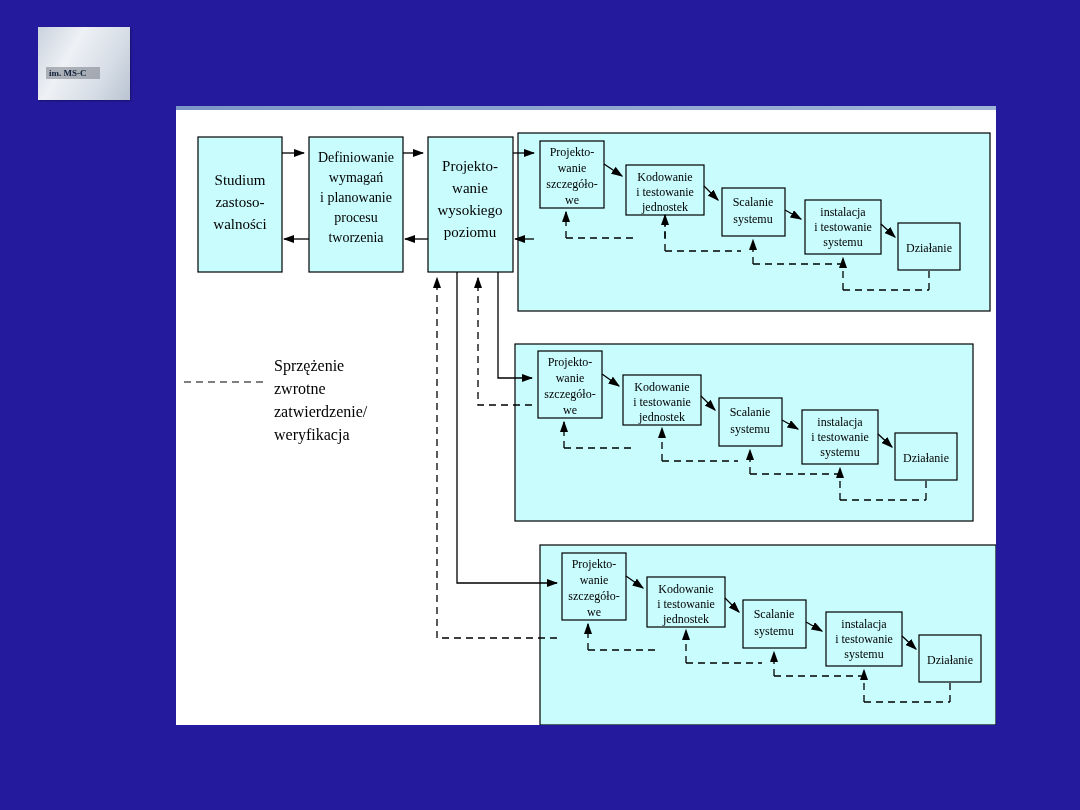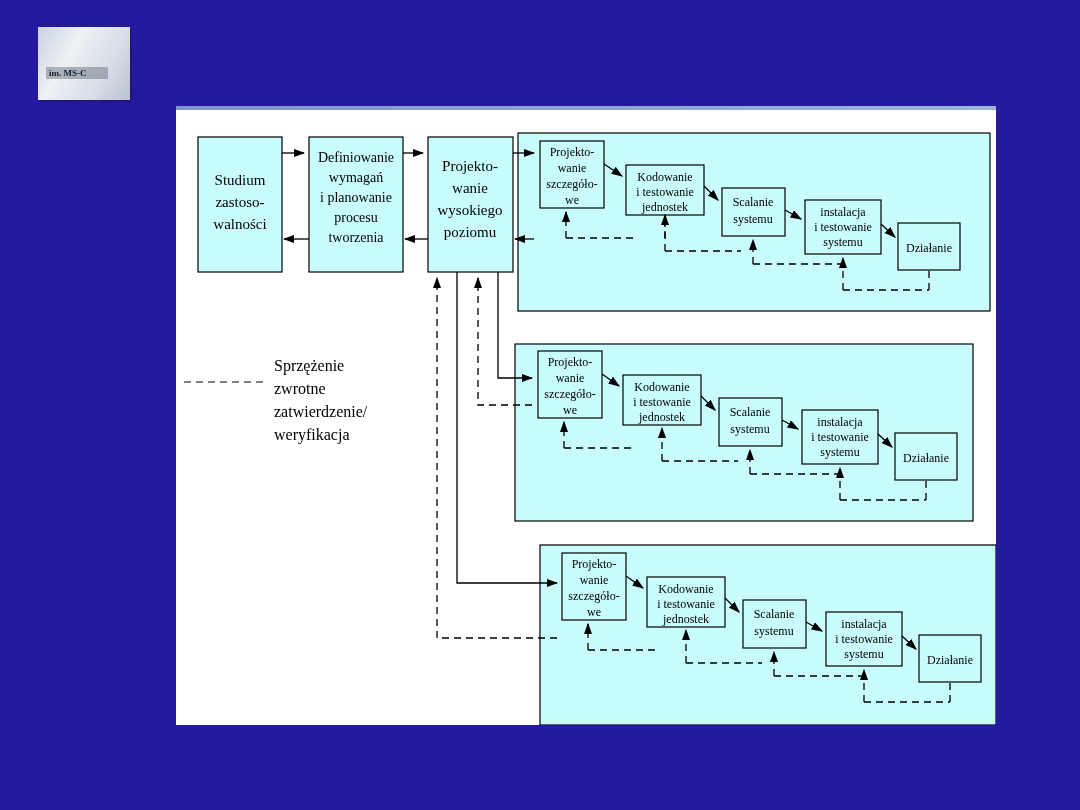--- a/index.html
+++ b/index.html
@@ -20,21 +20,21 @@
     position:absolute;left:6px;top:-4px;
     font-family:"Liberation Serif", serif;
     font-size:50px;font-weight:bold;color:#2f63a8;
     letter-spacing:-2px;line-height:1;
   }
   #logo .uw .w{font-size:58px;}
   #logo .sub{
     position:absolute;left:8px;top:40px;
     background:rgba(120,125,135,.55);
     color:#11203a;font-size:9px;font-weight:bold;
-    padding:1px 21px 1px 3px;
+    padding:1px 13px 1px 3px;
     font-family:"Liberation Serif", serif;
   }
   #canvasWrap{position:absolute;left:176px;top:106px;width:820px;height:619px;}
   #canvasWrap .topband{position:absolute;left:0;top:0;width:820px;height:4px;
     background:linear-gradient(90deg,#7b96c6,#9fb4d6);}
   svg{display:block;}
   text{font-family:"Liberation Serif", serif;fill:#000;}
 </style>
 </head>
 <body>

